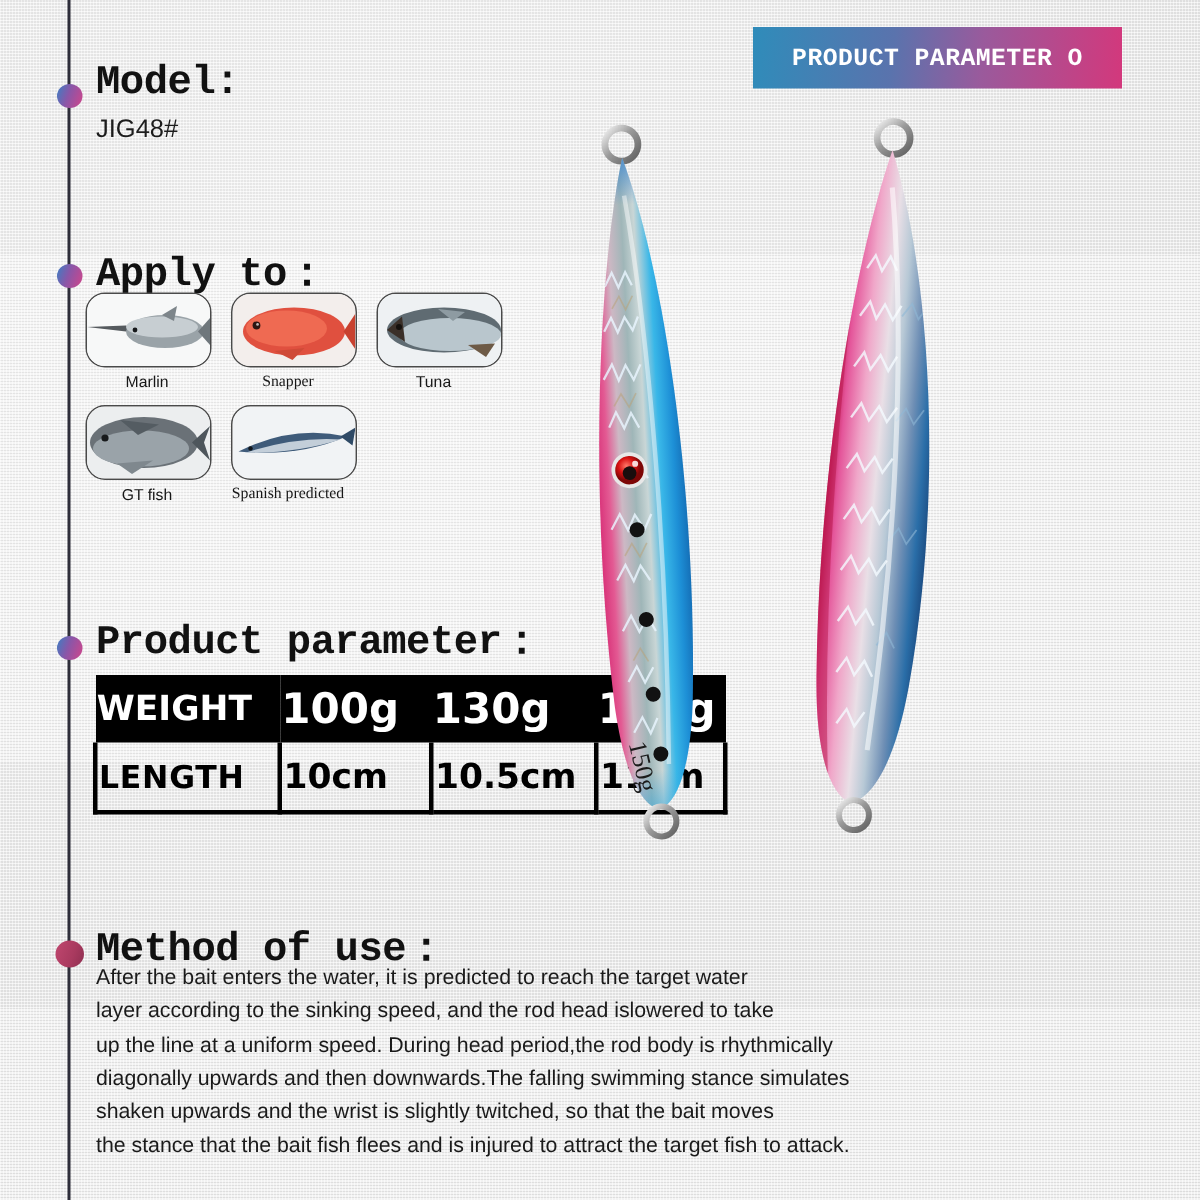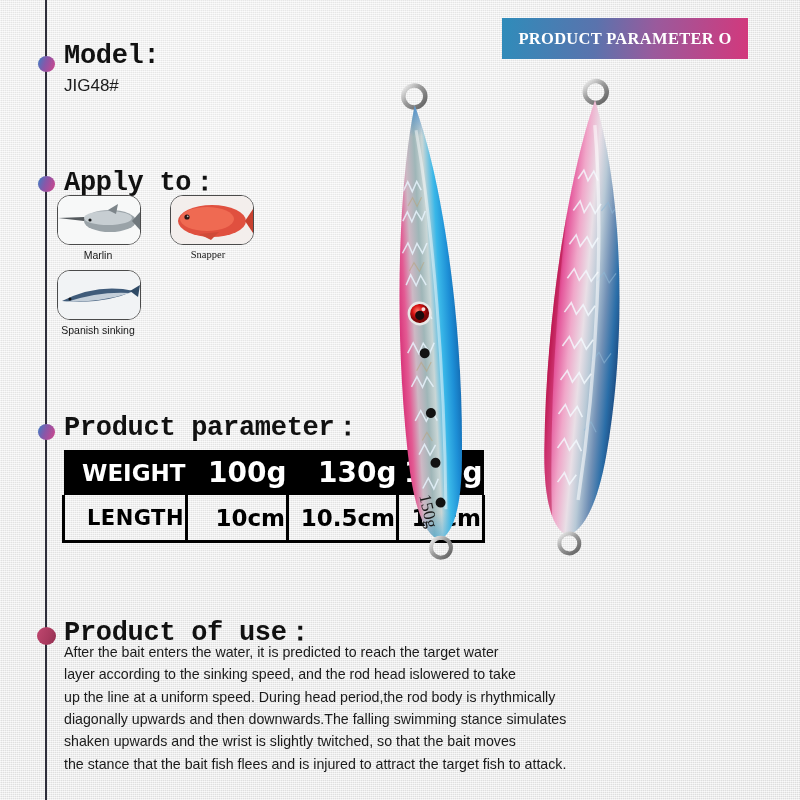--- a/index.html
+++ b/index.html
@@ -27,56 +27,56 @@
   .dot.crimson { background:linear-gradient(110deg,#c0476f 0%,#a93a5f 60%,#8e2f50 100%); width:19px; height:18px; left:37px; }
 
   
   .banner {
     position:absolute; left:502px; top:18px; width:246px; height:41px;
     background:linear-gradient(95deg,#2f8cba 0%,#5a73ad 38%,#9a5a9c 62%,#d3387c 100%);
     display:flex; align-items:center; justify-content:center;
   }
   .banner span {
     color:#fff; font-size:16.5px; font-weight:700; letter-spacing:.3px;
-    font-family:Liberation Serif, serif;
+    font-family:Liberation Mono, monospace;
   }
 
   
   .h-big {
     position:absolute; font-weight:700; color:#111; font-size:27px;
     font-family:Liberation Mono, monospace; letter-spacing:-.3px;
   }
   .sub-model {
     position:absolute; left:64px; top:76px; font-size:17px; color:#1c1c1c;
     font-family:"Liberation Sans", sans-serif;
   }
 
   
   .fish-grid { position:absolute; left:57px; top:195px; width:290px; }
-  .fish-row { display:flex; gap:31px; margin-bottom:9px; }
+  .fish-row { display:flex; gap:15px; margin-bottom:9px; }
   .fish-cell { width:82px; }
   .fish-thumb {
     width:82px; height:48px; border-radius:13px; border:1px solid #4a4a4a;
     background:#fbfbfb; overflow:hidden; position:relative;
   }
   .fish-thumb svg { display:block; width:100%; height:100%; }
   .fish-label {
     text-align:center; font-size:10.5px; color:#161616; margin-top:4px;
     font-family:"Liberation Sans", sans-serif; white-space:nowrap;
   }
   .fish-cell:nth-child(2) .fish-label { margin-left:-6px;font-family:Liberation Serif, serif; }
   .fish-cell:nth-child(3) .fish-label { margin-left:-6px; }
 
   
   .ptable {
     position:absolute; left:62px; top:450px; width:420px;
     border-collapse:collapse; table-layout:fixed;
   }
   .ptable td {
-    height:43px; text-align:right; font-weight:700;
+    height:43px; text-align:left; font-weight:700;
     font-family:"DejaVu Sans", sans-serif;
   }
   .ptable tr.head td { background:#000; color:#fff; font-size:28px; border:none; }
   .ptable tr.body td { background:transparent; color:#000; font-size:23px; border:3px solid #000; border-top:none;margin-top:48px; }
   .ptable tr.body td:first-child { border-left:3px solid #000; }
   .ptable tr.head td:first-child { font-size:23px; }
   .ptable tr.body td:first-child { font-size:21px; letter-spacing:.5px; }
   .col-a { width:123px; } .col-b { width:101px; } .col-c { width:110px; } .col-d { width:86px; }
 
   
@@ -133,33 +133,61 @@
             <ellipse cx="36" cy="23" rx="27" ry="12" fill="#ef6a52"></ellipse>
             <path d="M74 25 L82 13 L82 37 Z" fill="#c8412f"></path>
             <path d="M30 10 L56 13 L44 18 Z" fill="#d8miss" fill-opacity="0"></path>
             <path d="M28 38 L48 36 L40 44 Z" fill="#cf4a38"></path>
             <circle cx="16" cy="21" r="2.6" fill="#2a1512"></circle>
             <circle cx="16.7" cy="20.3" r="0.9" fill="#fff" fill-opacity=".7"></circle>
           </svg>
         </div>
         <div class="fish-label">Snapper</div>
       </div>
+      <div class="fish-cell">
+        <div class="fish-thumb">
+          <svg viewBox="0 0 82 48">
+            <rect width="82" height="48" fill="#eef1f3"></rect>
+            <ellipse cx="44" cy="24" rx="38" ry="15" fill="#5f6b72"></ellipse>
+            <ellipse cx="48" cy="27" rx="34" ry="11" fill="#b9c6cd"></ellipse>
+            <path d="M6 24 L16 15 L18 32 Z" fill="#3a2f28"></path>
+            <path d="M40 10 L58 12 L50 18 Z" fill="#8e9ba2"></path>
+            <circle cx="14" cy="22" r="2" fill="#14100d"></circle>
+            <path d="M60 34 L78 33 L72 42 Z" fill="#6d5a46"></path>
+          </svg>
+        </div>
+        <div class="fish-label">Tuna</div>
+      </div>
     </div>
     <div class="fish-row">
+      <div class="fish-cell">
+        <div class="fish-thumb">
+          <svg viewBox="0 0 82 48">
+            <rect width="82" height="48" fill="#eceeef"></rect>
+            <ellipse cx="38" cy="24" rx="36" ry="17" fill="#6a7177"></ellipse>
+            <ellipse cx="36" cy="28" rx="32" ry="12" fill="#9aa3a9"></ellipse>
+            <path d="M70 24 L82 13 L78 24 L82 36 Z" fill="#4e565c"></path>
+            <path d="M22 9 L48 12 L34 19 Z" fill="#545c62"></path>
+            <path d="M20 38 L44 36 L30 45 Z" fill="#7f888e"></path>
+            <circle cx="12" cy="21" r="2.4" fill="#17191b"></circle>
+          </svg>
+        </div>
+        <div class="fish-label">GT fish</div>
+      </div>
       <div class="fish-cell">
         <div class="fish-thumb">
           <svg viewBox="0 0 82 48">
             <rect width="82" height="48" fill="#f1f3f5"></rect>
             <path d="M4 30 Q40 12 76 20 Q44 34 4 30 Z" fill="#3f5b7a"></path>
             <path d="M8 31 Q42 20 72 22 Q44 31 8 31 Z" fill="#c3ced9"></path>
             <path d="M72 20 L82 14 L80 26 Z" fill="#2f4a66"></path>
             <circle cx="12" cy="28" r="1.5" fill="#11161c"></circle>
           </svg>
         </div>
-        <div class="fish-label">Spanish sinking</div>
+        <div class="fish-label">Spanish predicted</div>
       </div>
     </div>
   </div>
 
   <div class="h-big" style="left:64px; top:408px">Product parameter：</div>
 
   <table class="ptable">
     <colgroup>
         <col class="col-a">
         <col class="col-b">
@@ -175,21 +203,21 @@
       </tr>
       <tr class="body">
         <td>LENGTH</td>
         <td>10cm</td>
         <td>10.5cm</td>
         <td>11cm</td>
       </tr>
     </tbody>
   </table>
 
-  <div class="h-big" style="left:64px; top:613px">Product of use：</div>
+  <div class="h-big" style="left:64px; top:613px">Method of use：</div>
   <div class="method-body">
     <p>After the bait enters the water, it is predicted to reach the target water</p>
     <p>layer according to the sinking speed, and the rod head islowered to take</p>
     <p>up the line at a uniform speed. During head period,the rod body is rhythmically</p>
     <p>diagonally upwards and then downwards.The falling swimming stance simulates</p>
     <p>shaken upwards and the wrist is slightly twitched, so that the bait moves</p>
     <p>the stance that the bait fish flees and is injured to attract the target fish to attack.</p>
   </div>
 
   <div class="lure-wrap">

